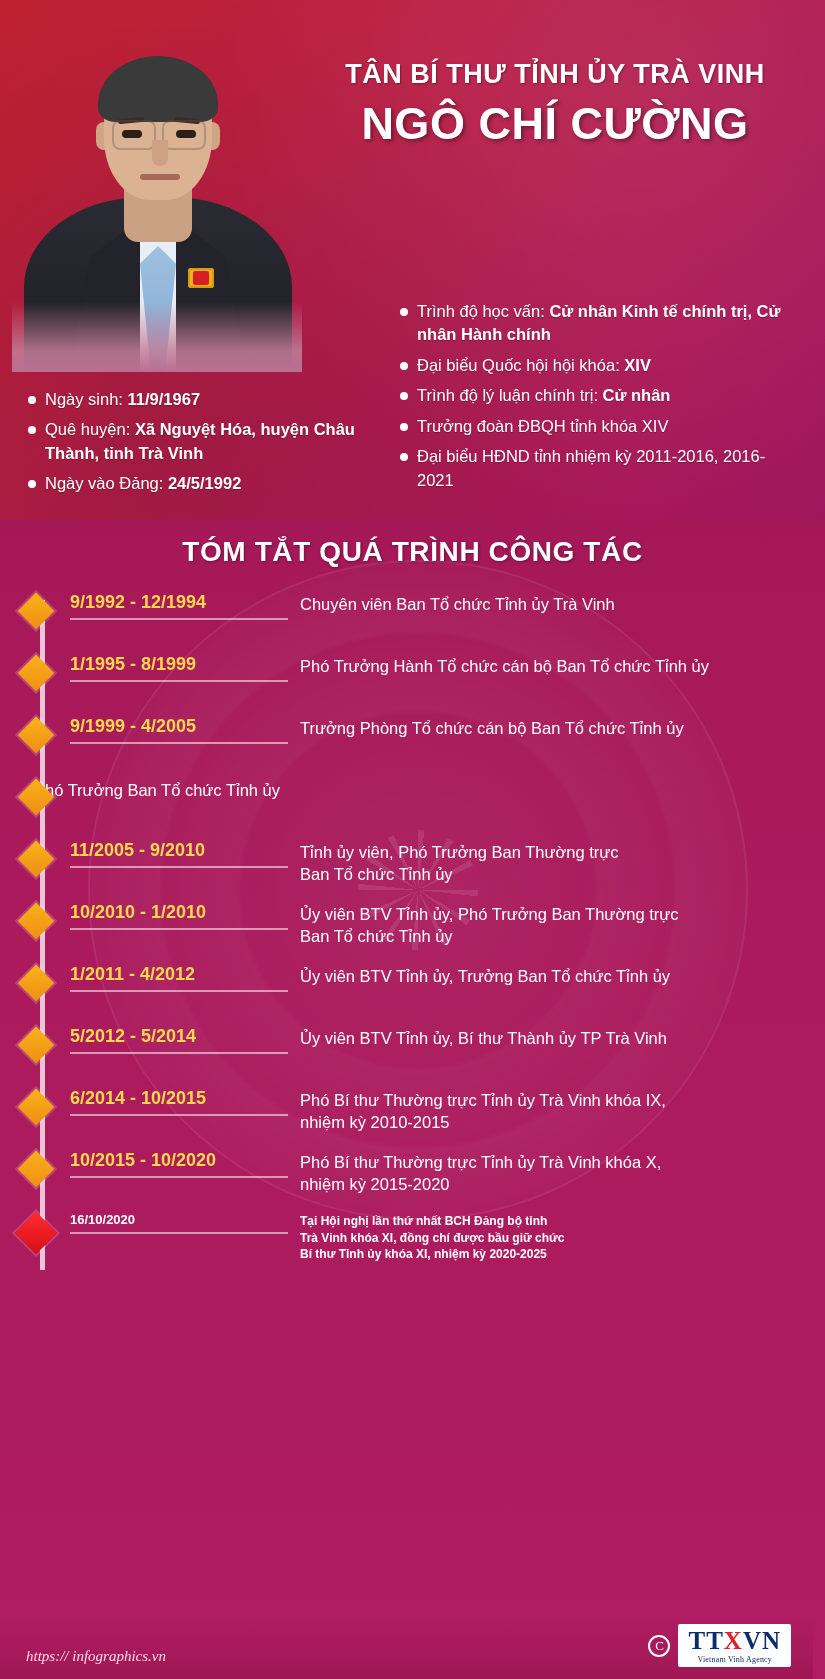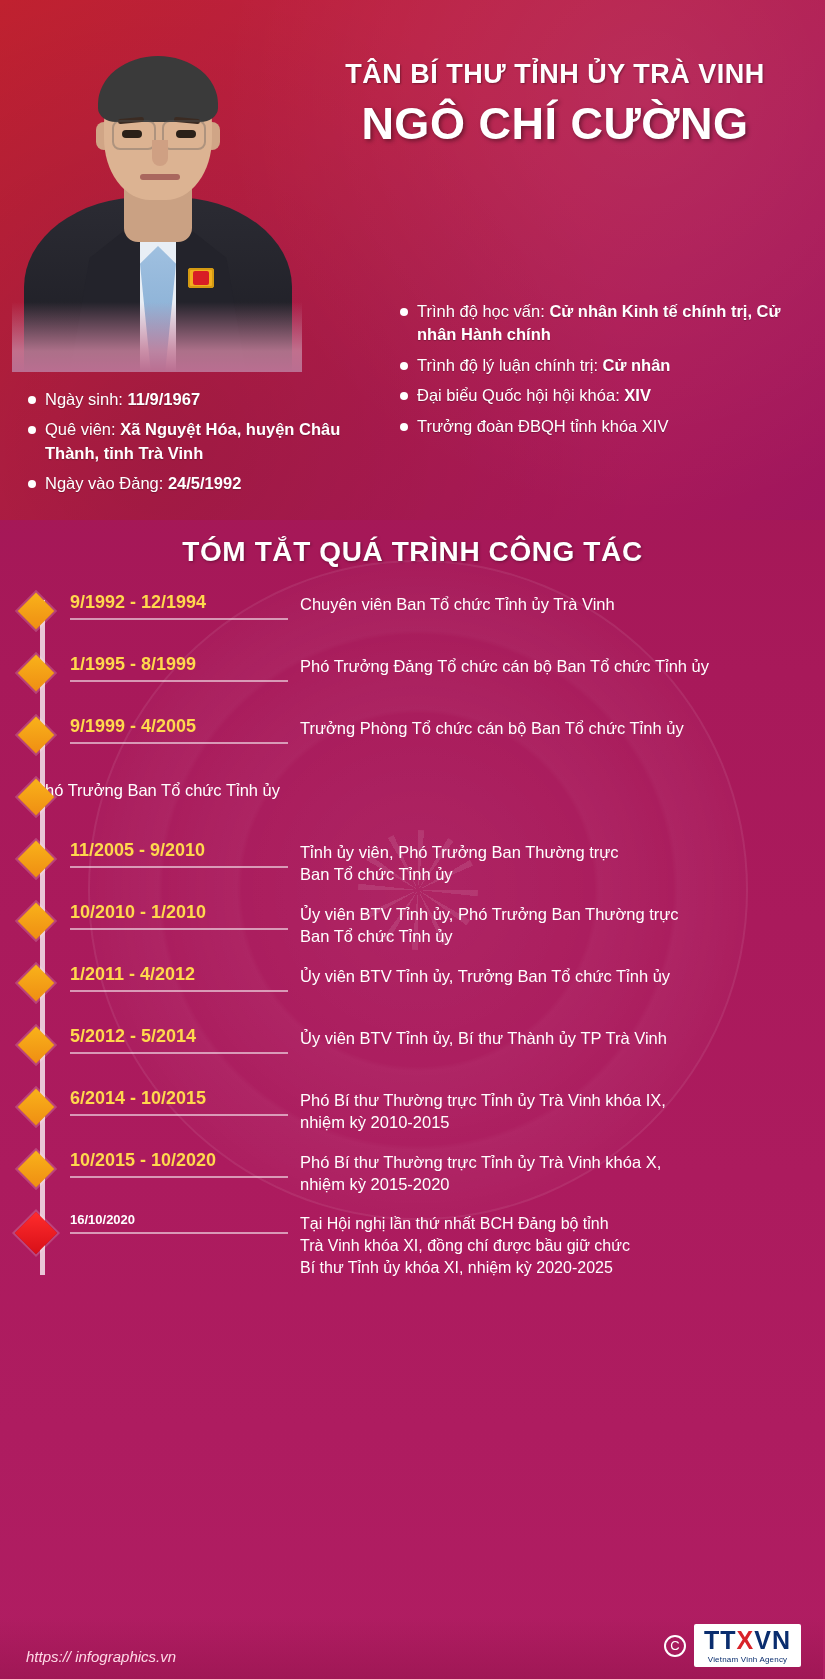--- a/index.html
+++ b/index.html
@@ -292,33 +292,34 @@
   }
   .desc {
     flex: 1 1 auto;
     margin-left: 12px;
     color: #ffffff;
     font-size: 16.5px;
     line-height: 1.34;
     padding-top: 1px;
   }
   .row.final .desc {
-    font-weight: normal;
-    font-size: 16px;
+    font-weight: bold;
+    font-size: 12px;
     line-height: 1.38;
   }
   .desc .line { display: block; }
 
   
   .footer {
     position: absolute;
-    left: 0; right: 2px; bottom: 0;
+    left: 0; right: 12px; bottom: 0;
     height: 62px;
     background: linear-gradient(180deg, rgba(150,15,70,0.0) 0%, rgba(130,12,62,0.35) 100%);
     z-index: 5;
+    font-family: Liberation Serif, serif;
   }
   .footer-url {
     position: absolute;
     left: 26px; bottom: 14px;
     color: #ffd9e6;
     font-size: 15px;
     font-style: italic;
   }
   .logo-box {
     position: absolute;
@@ -399,49 +400,53 @@
       <div class="bullet">
         <span class="dot"></span>
         <span class="txt">
           <span>Trình độ học vấn:</span>
           <b>Cử nhân Kinh tế chính trị, Cử nhân Hành chính</b>
         </span>
       </div>
       <div class="bullet">
         <span class="dot"></span>
         <span class="txt">
+          <span>Đại biểu Quốc hội hội khóa:</span>
+          <b>XIV</b>
+        </span>
+      </div>
+      <div class="bullet">
+        <span class="dot"></span>
+        <span class="txt">
           <span>Trình độ lý luận chính trị:</span>
           <b>Cử nhân</b>
         </span>
       </div>
       <div class="bullet">
         <span class="dot"></span>
-        <span class="txt">
-          <span>Đại biểu Quốc hội hội khóa:</span>
-          <b>XIV</b>
-        </span>
-      </div>
-      <div class="bullet">
-        <span class="dot"></span>
         <span class="txt">Trưởng đoàn ĐBQH tỉnh khóa XIV</span>
+      </div>
+      <div class="bullet">
+        <span class="dot"></span>
+        <span class="txt">Đại biểu HĐND tỉnh nhiệm kỳ 2011-2016, 2016-2021</span>
       </div>
     </div>
 
     <div class="bio-left">
       <div class="bullet">
         <span class="dot"></span>
         <span class="txt">
           <span>Ngày sinh:</span>
           <b>11/9/1967</b>
         </span>
       </div>
       <div class="bullet">
         <span class="dot"></span>
         <span class="txt">
-          <span>Quê viên:</span>
+          <span>Quê huyện:</span>
           <b>Xã Nguyệt Hóa, huyện Châu Thành, tỉnh Trà Vinh</b>
         </span>
       </div>
       <div class="bullet">
         <span class="dot"></span>
         <span class="txt">
           <span>Ngày vào Đảng:</span>
           <b>24/5/1992</b>
         </span>
       </div>
@@ -463,21 +468,21 @@
       <div class="date">9/1992 - 12/1994</div>
       <div class="desc">
         <span class="line">Chuyên viên Ban Tổ chức Tỉnh ủy Trà Vinh</span>
       </div>
     </div>
 
     <div class="row">
       <div class="diamond"></div>
       <div class="date">1/1995 - 8/1999</div>
       <div class="desc">
-        <span class="line">Phó Trưởng Đảng Tổ chức cán bộ Ban Tổ chức Tỉnh ủy</span>
+        <span class="line">Phó Trưởng Hành Tổ chức cán bộ Ban Tổ chức Tỉnh ủy</span>
       </div>
     </div>
 
     <div class="row">
       <div class="diamond"></div>
       <div class="date">9/1999 - 4/2005</div>
       <div class="desc">
         <span class="line">Trưởng Phòng Tổ chức cán bộ Ban Tổ chức Tỉnh ủy</span>
       </div>
     </div>

